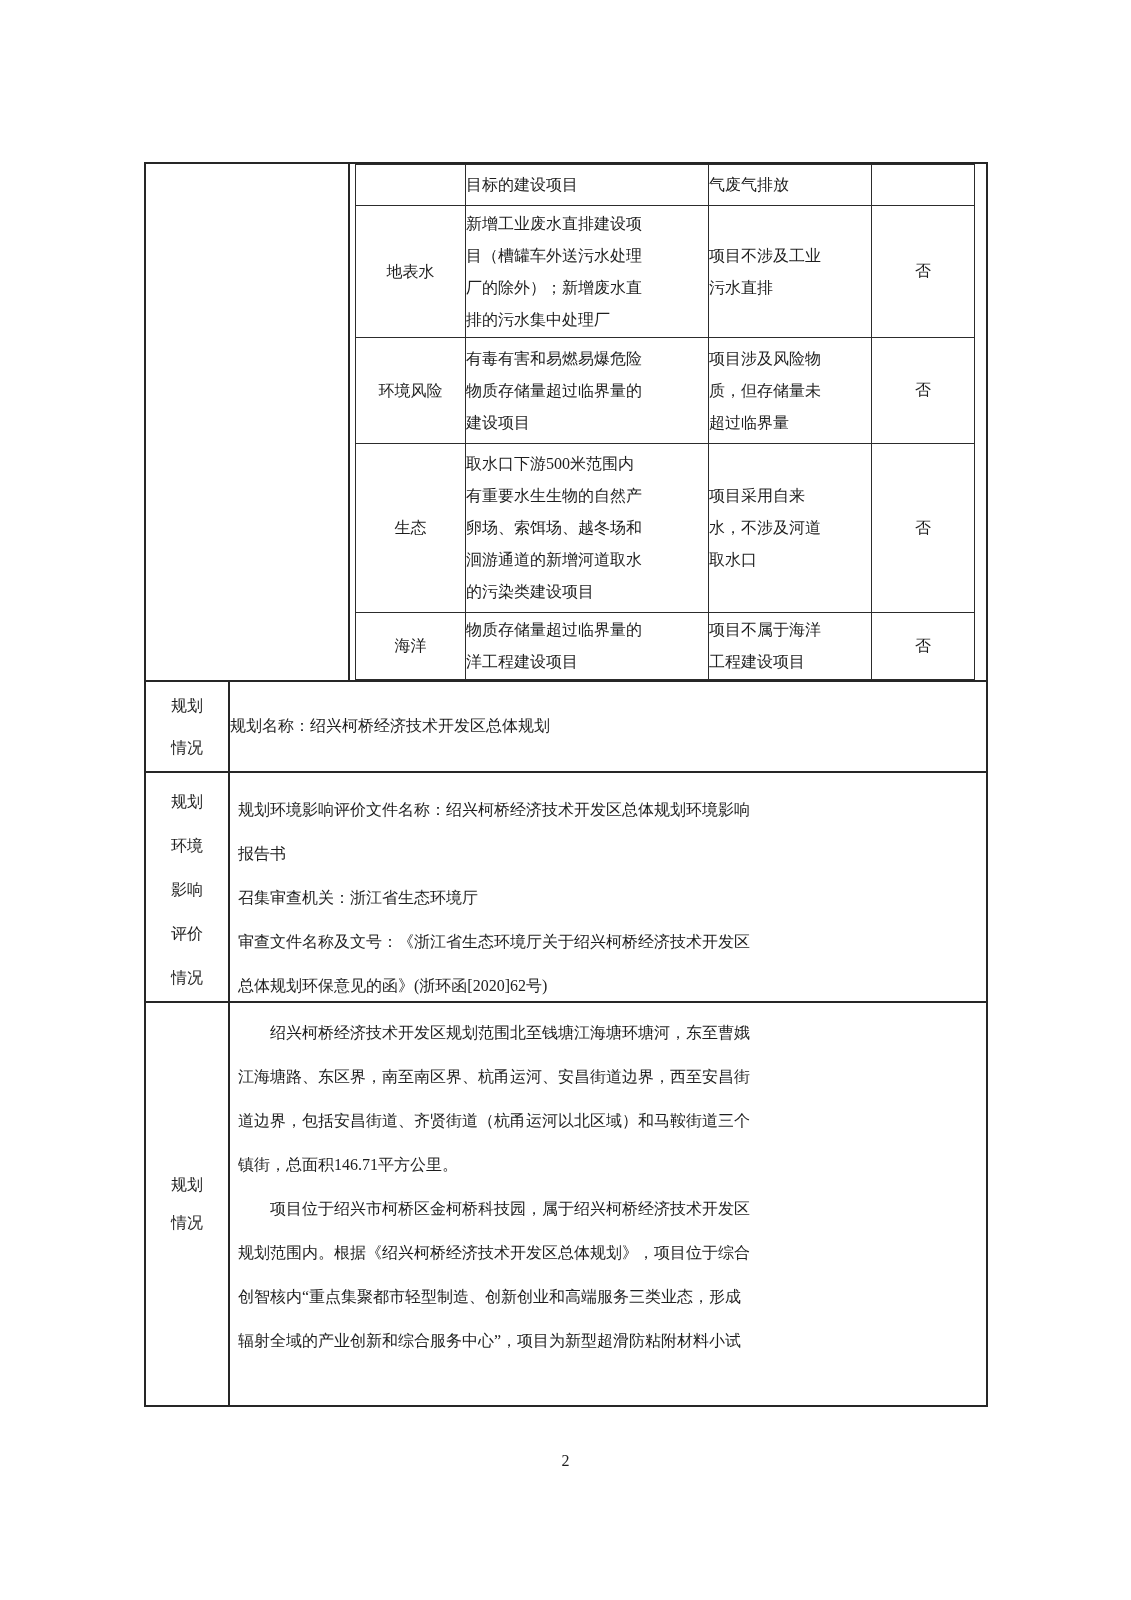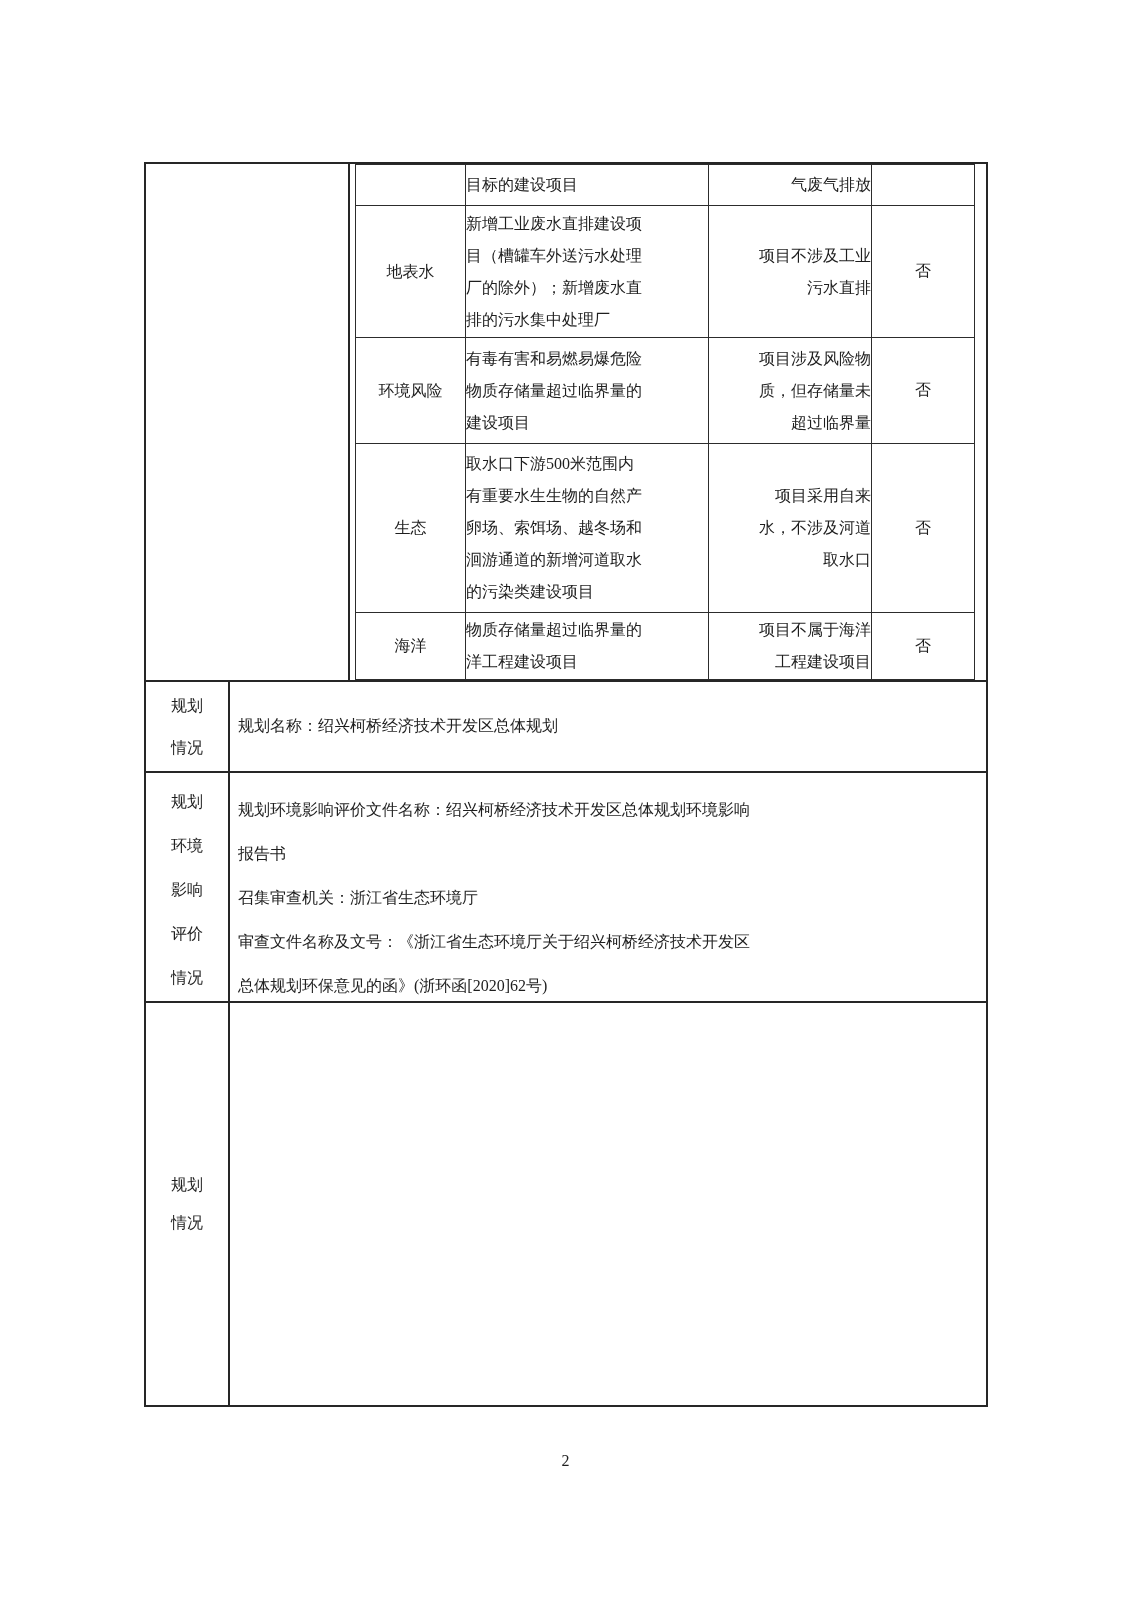--- a/index.html
+++ b/index.html
@@ -42,42 +42,42 @@
     text-align: center;
     white-space: pre-line;
     flex: none;
   }
   .sec-a .label-col { width: 204px; }
   .sec-b .label-col, .sec-c .label-col, .sec-d .label-col { width: 84px; }
   .sec-b .label-col { line-height: 42px; }
   .sec-c .label-col { align-items: flex-start; padding-top: 7px; line-height: 44px; }
   .sec-d .label-col { line-height: 38px; }
   .content-col { flex: 1; box-sizing: border-box; min-width: 0; }
-  .sec-b .content-col { display: flex; align-items: center; padding-left: 8px; }
+  .sec-b .content-col { display: flex; align-items: center; }
   .sec-c .content-col { padding: 7px 4px 0 8px; line-height: 44px; white-space: pre-line; margin-top: 8px; }
   .sec-d .content-col { padding: 8px 4px 0 8px; line-height: 44px; }
   .analysis-heading { font-weight: bold; line-height: 44px; white-space: pre-line; }
   .analysis-body { line-height: 44px; white-space: pre-line; }
 
   table.checklist {
     border-collapse: collapse;
     table-layout: fixed;
     margin: 0 10px 3px 5px;
     width: 619px;
   }
   table.checklist td {
     border: 1.5px solid #2c2c2c;
     vertical-align: middle;
     padding: 0;
     box-sizing: border-box;
     overflow: hidden;
   }
   td.cat { text-align: center; white-space: pre-line; line-height: 30px; }
   td.desc { padding: 2px 8px; white-space: pre-line; line-height: 32px; text-align: left; }
-  td.finding { padding: 2px 8px; white-space: pre-line; line-height: 32px; text-align: right; }
+  td.finding { padding: 2px 8px; white-space: pre-line; line-height: 32px; text-align: left; }
   td.result { text-align: center; }
   tr.row-1 { height: 41px; }
   tr.row-2 { height: 132px; }
   tr.row-3 { height: 106px; }
   tr.row-4 { height: 169px; }
   tr.row-5 { height: 67px; }
 
   .page-number {
     position: absolute;
     left: 0; right: 0;
@@ -170,20 +170,28 @@
 报告书
 召集审查机关：浙江省生态环境厅
 审查文件名称及文号：《浙江省生态环境厅关于绍兴柯桥经济技术开发区
 总体规划环保意见的函》(浙环函[2020]62号)</div>
     </div>
 
     <div class="section sec-d last">
       <div class="label-col">规划
 情况</div>
       <div class="content-col">
+        <div class="analysis-body">　　绍兴柯桥经济技术开发区规划范围北至钱塘江海塘环塘河，东至曹娥
+江海塘路、东区界，南至南区界、杭甬运河、安昌街道边界，西至安昌街
+道边界，包括安昌街道、齐贤街道（杭甬运河以北区域）和马鞍街道三个
+镇街，总面积146.71平方公里。
+　　项目位于绍兴市柯桥区金柯桥科技园，属于绍兴柯桥经济技术开发区
+规划范围内。根据《绍兴柯桥经济技术开发区总体规划》，项目位于综合
+创智核内“重点集聚都市轻型制造、创新创业和高端服务三类业态，形成
+辐射全域的产业创新和综合服务中心”，项目为新型超滑防粘附材料小试</div>
       </div>
     </div>
 
   </div>
 
   <div class="page-number">2</div>
 
 </div>
 
 </body></html>

